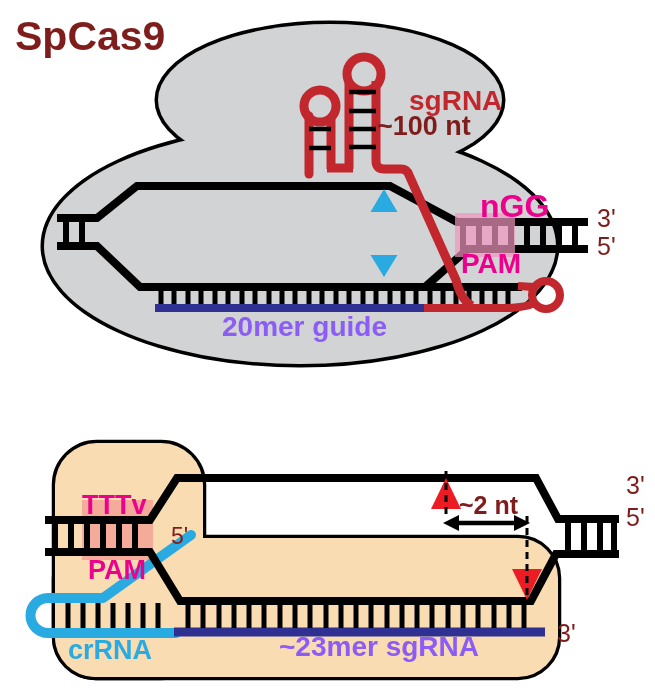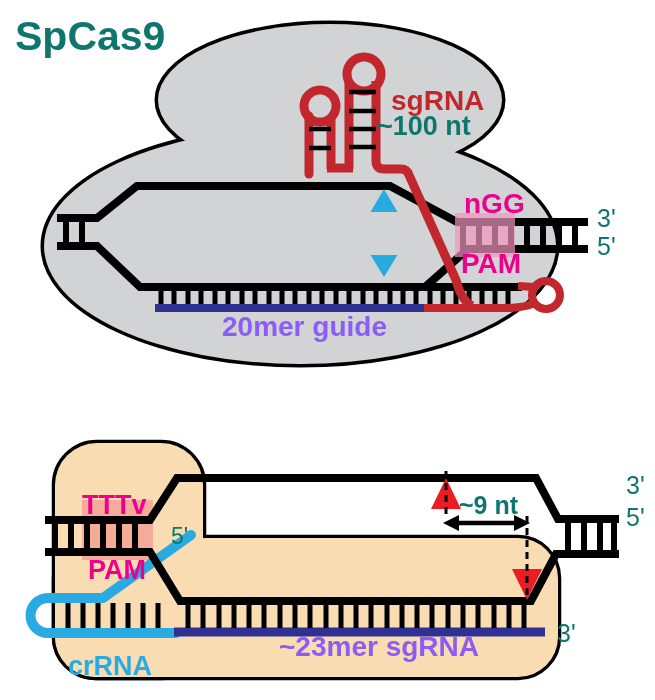--- a/index.html
+++ b/index.html
@@ -1,26 +1,26 @@
 <!DOCTYPE html>
 <html><head>
 <meta charset="utf-8">
 <style>
   html,body{margin:0;padding:0;background:#ffffff;}
   #stage{
     position:relative;width:655px;height:700px;background:#ffffff;overflow:hidden;
     font-family:"Liberation Sans","DejaVu Sans",sans-serif;
   }
   #stage svg{position:absolute;left:0;top:0;}
-  .lbl{position:absolute;white-space:nowrap;line-height:1;font-weight:bold;color:#0f766e;}
+  .lbl{position:absolute;white-space:nowrap;line-height:1;font-weight:bold;color:#7f1d1d;}
   .title{font-size:41px;letter-spacing:0px;}
   .magenta{color:#EC008C;}
   .navy{color:#8b5cf6;}
   .cyan{color:#29ABE2;}
-  .darkred{color:#C1272D;}
+  .darkred{color:#C1272D;margin-left:18px;}
   .prime{font-weight:normal;font-size:25px;}
 </style>
 </head>
 <body>
 
 <div id="stage">
 
 <svg width="655" height="700" viewBox="0 0 655 700">
 
   <g>
@@ -112,29 +112,29 @@
   <g fill="#000" stroke="none">
     <line x1="456" y1="523" x2="517" y2="523" stroke="#000" stroke-width="4.5"></line>
     <polygon points="443,523 459,515 459,531"></polygon>
     <polygon points="530,523 514,515 514,531"></polygon>
   </g>
 </svg>
 
 <div class="lbl title" style="left:15px;top:16px;">SpCas9</div>
 <div class="lbl darkred" style="left:391px;top:87px;font-size:28px;">sgRNA</div>
 <div class="lbl" style="left:377px;top:113px;font-size:27px;">~100 nt</div>
-<div class="lbl magenta" style="left:464px;top:190px;font-size:28px;">nGG</div>
+<div class="lbl magenta" style="left:480px;top:190px;font-size:32px;">nGG</div>
 <div class="lbl magenta" style="left:461px;top:250px;font-size:28px;">PAM</div>
 <div class="lbl prime" style="left:597px;top:206px;">3'</div>
 <div class="lbl prime" style="left:597px;top:234px;">5'</div>
 <div class="lbl navy" style="left:222px;top:313px;font-size:28px;">20mer guide</div>
 
 <div class="lbl magenta" style="left:82px;top:492px;font-size:27px;">TTTv</div>
 <div class="lbl magenta" style="left:88px;top:557px;font-size:27px;">PAM</div>
 <div class="lbl prime" style="left:171px;top:525px;font-size:23px;">5'</div>
 <div class="lbl prime" style="left:626px;top:473px;">3'</div>
 <div class="lbl prime" style="left:626px;top:505px;">5'</div>
-<div class="lbl" style="left:459px;top:493px;font-size:25px;">~9 nt</div>
-<div class="lbl cyan" style="left:68px;top:637px;font-size:27px;margin-top:16px;">crRNA</div>
+<div class="lbl" style="left:459px;top:493px;font-size:25px;">~2 nt</div>
+<div class="lbl cyan" style="left:68px;top:637px;font-size:27px;">crRNA</div>
 <div class="lbl navy" style="left:279px;top:633px;font-size:28px;">~23mer sgRNA</div>
 <div class="lbl prime" style="left:557px;top:621px;">3'</div>
 
 </div>
 
 </body></html>

